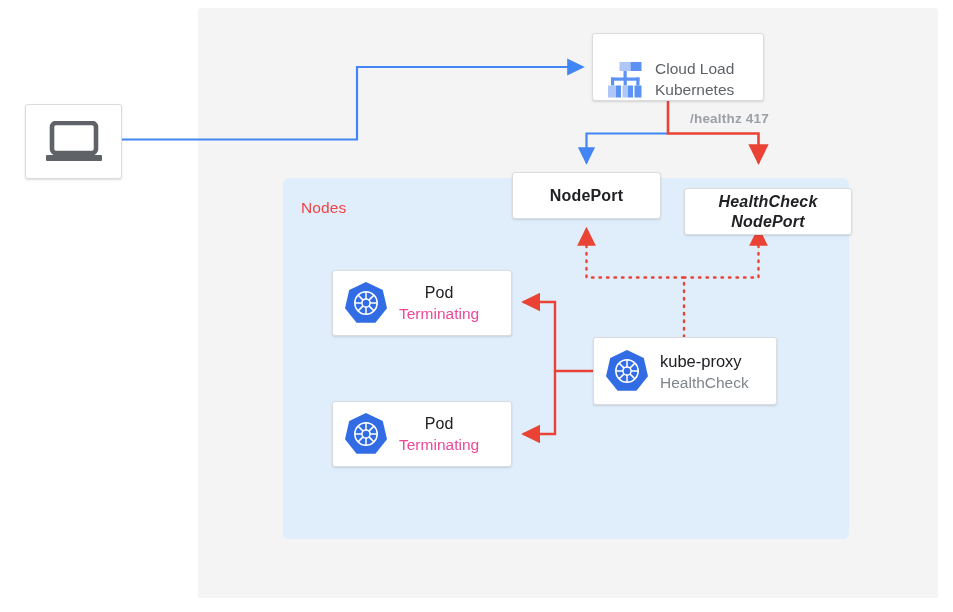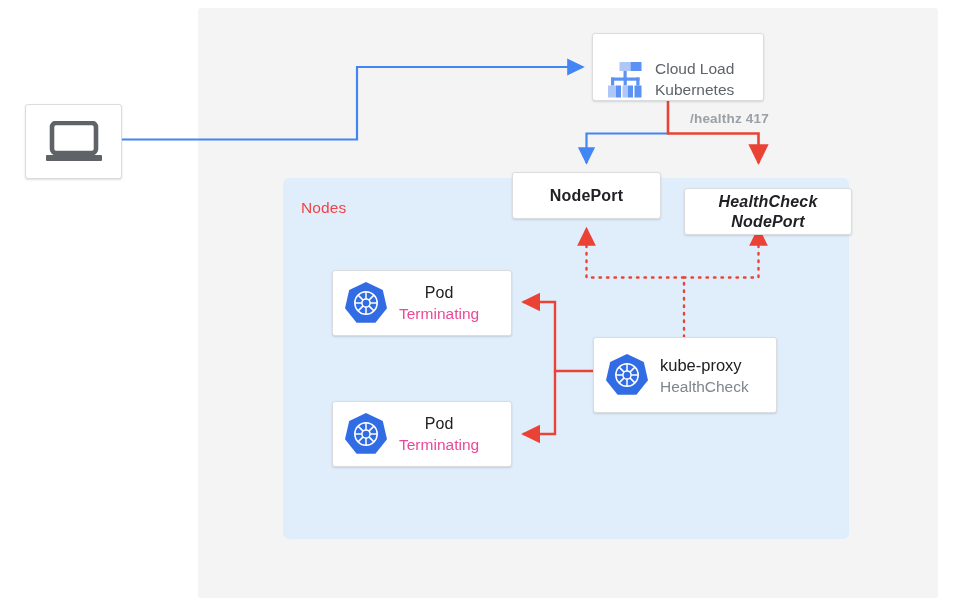--- a/index.html
+++ b/index.html
@@ -46,21 +46,21 @@
 
   
   .pod-card{left:332px;top:270px;width:180px;height:66px;display:flex;align-items:center;}
   .pod-card2{left:332px;top:401px;width:180px;height:66px;display:flex;align-items:center;}
   .k8s-icon{width:46px;height:46px;margin-left:10px;flex:0 0 auto;}
   .pod-text{margin-left:10px;text-align:center;}
   .pod-title{font-size:16px;color:#202124;line-height:21px;}
   .pod-sub{font-size:15.5px;color:#ec4899;line-height:21px;}
 
   
-  .kp-card{left:593px;top:337px;width:184px;height:76px;display:flex;align-items:center;}
+  .kp-card{left:593px;top:337px;width:184px;height:68px;display:flex;align-items:center;}
   .kp-text{margin-left:10px;}
   .kp-title{font-size:16.5px;color:#202124;line-height:22px;}
   .kp-sub{font-size:15.5px;color:#80868b;line-height:21px;}
 
   
   .healthz{
     position:absolute;left:690px;top:111px;
     font-size:13.5px;font-weight:bold;color:#9aa0a6;letter-spacing:.2px;
   }
 

